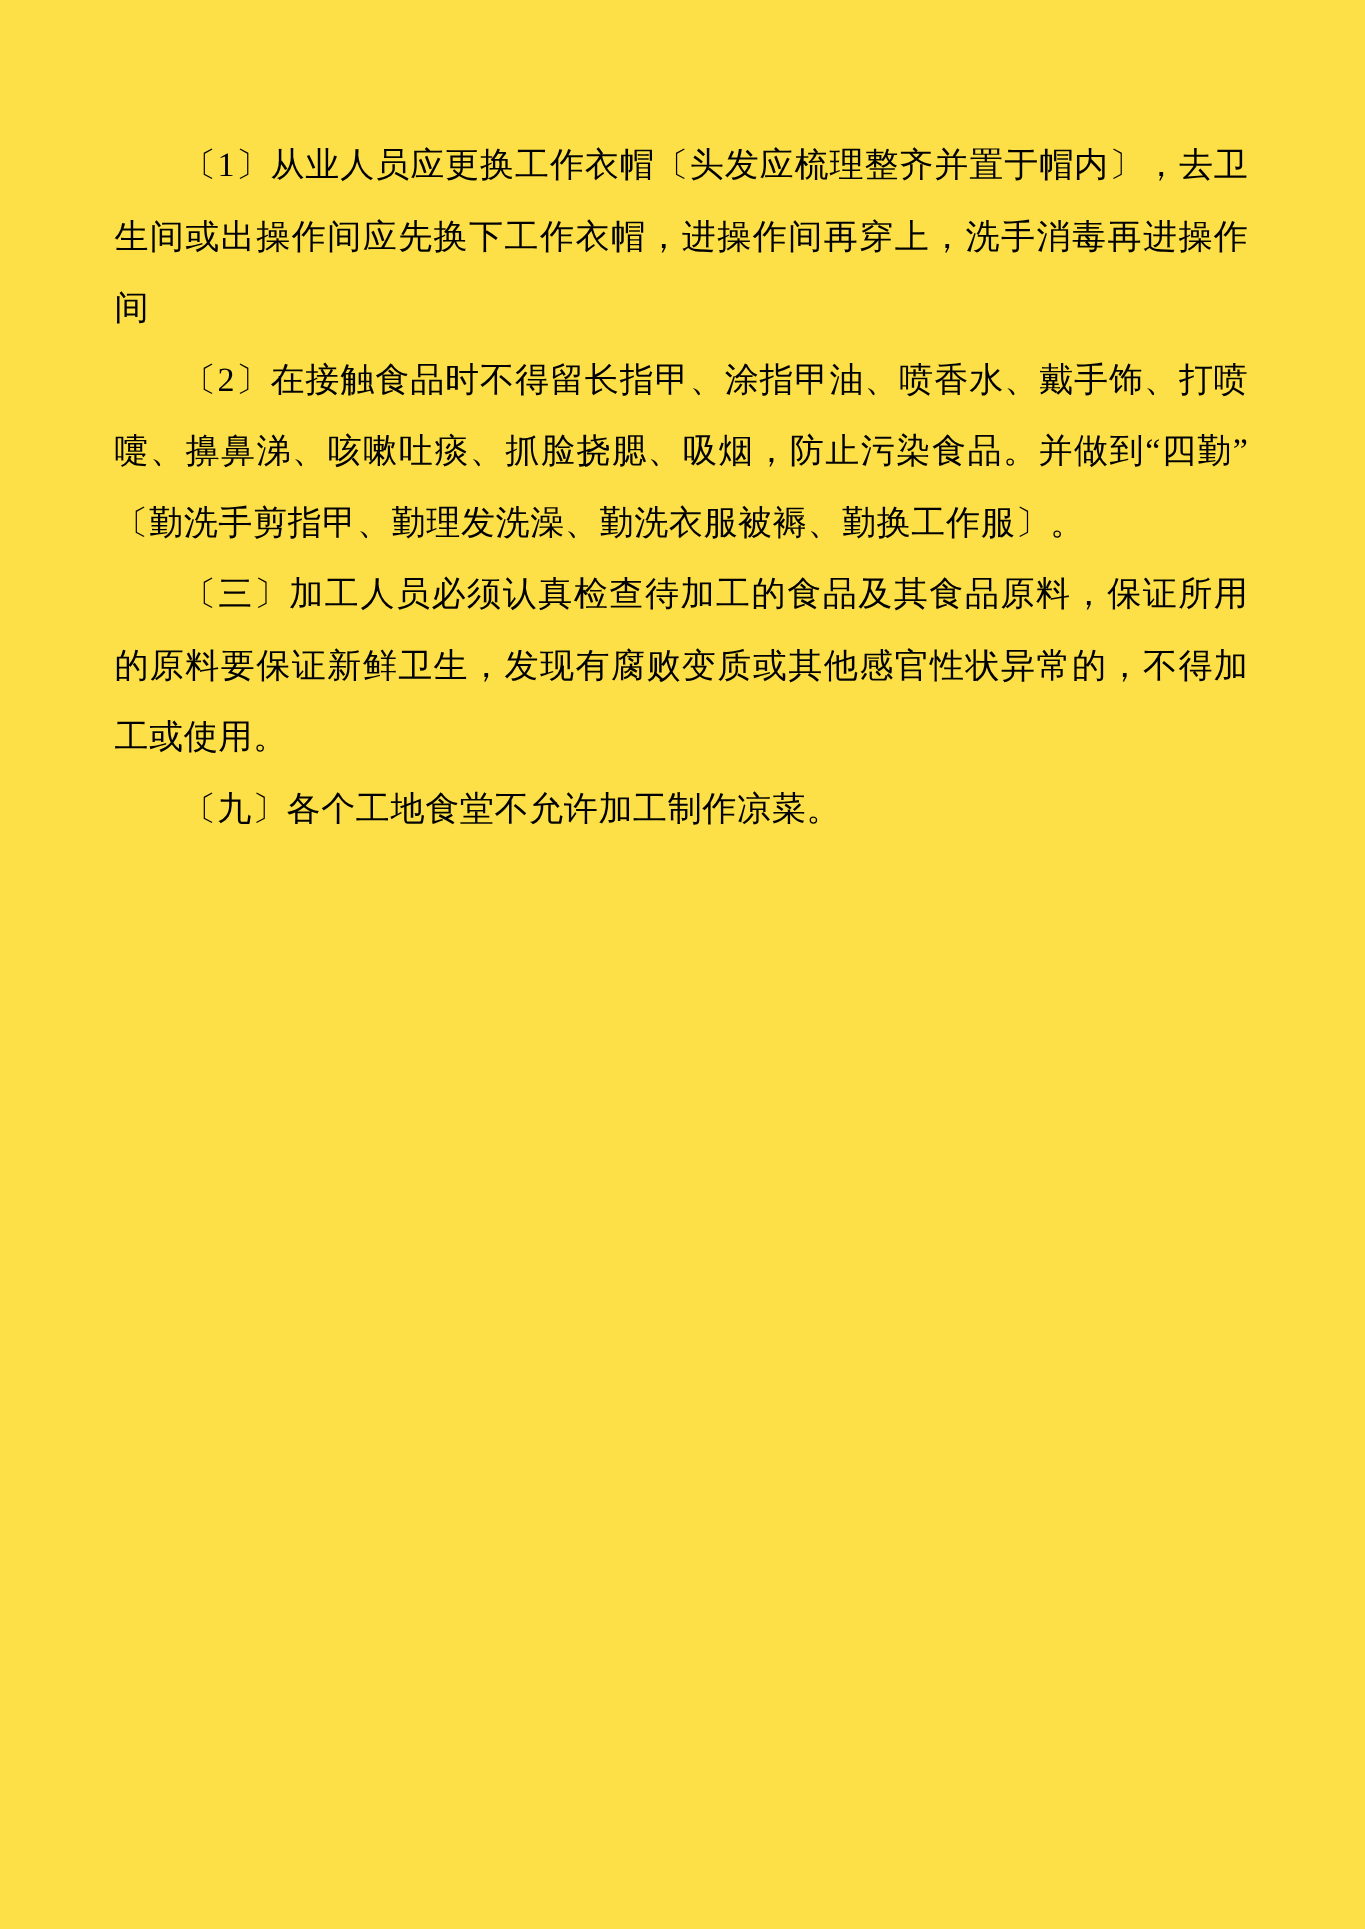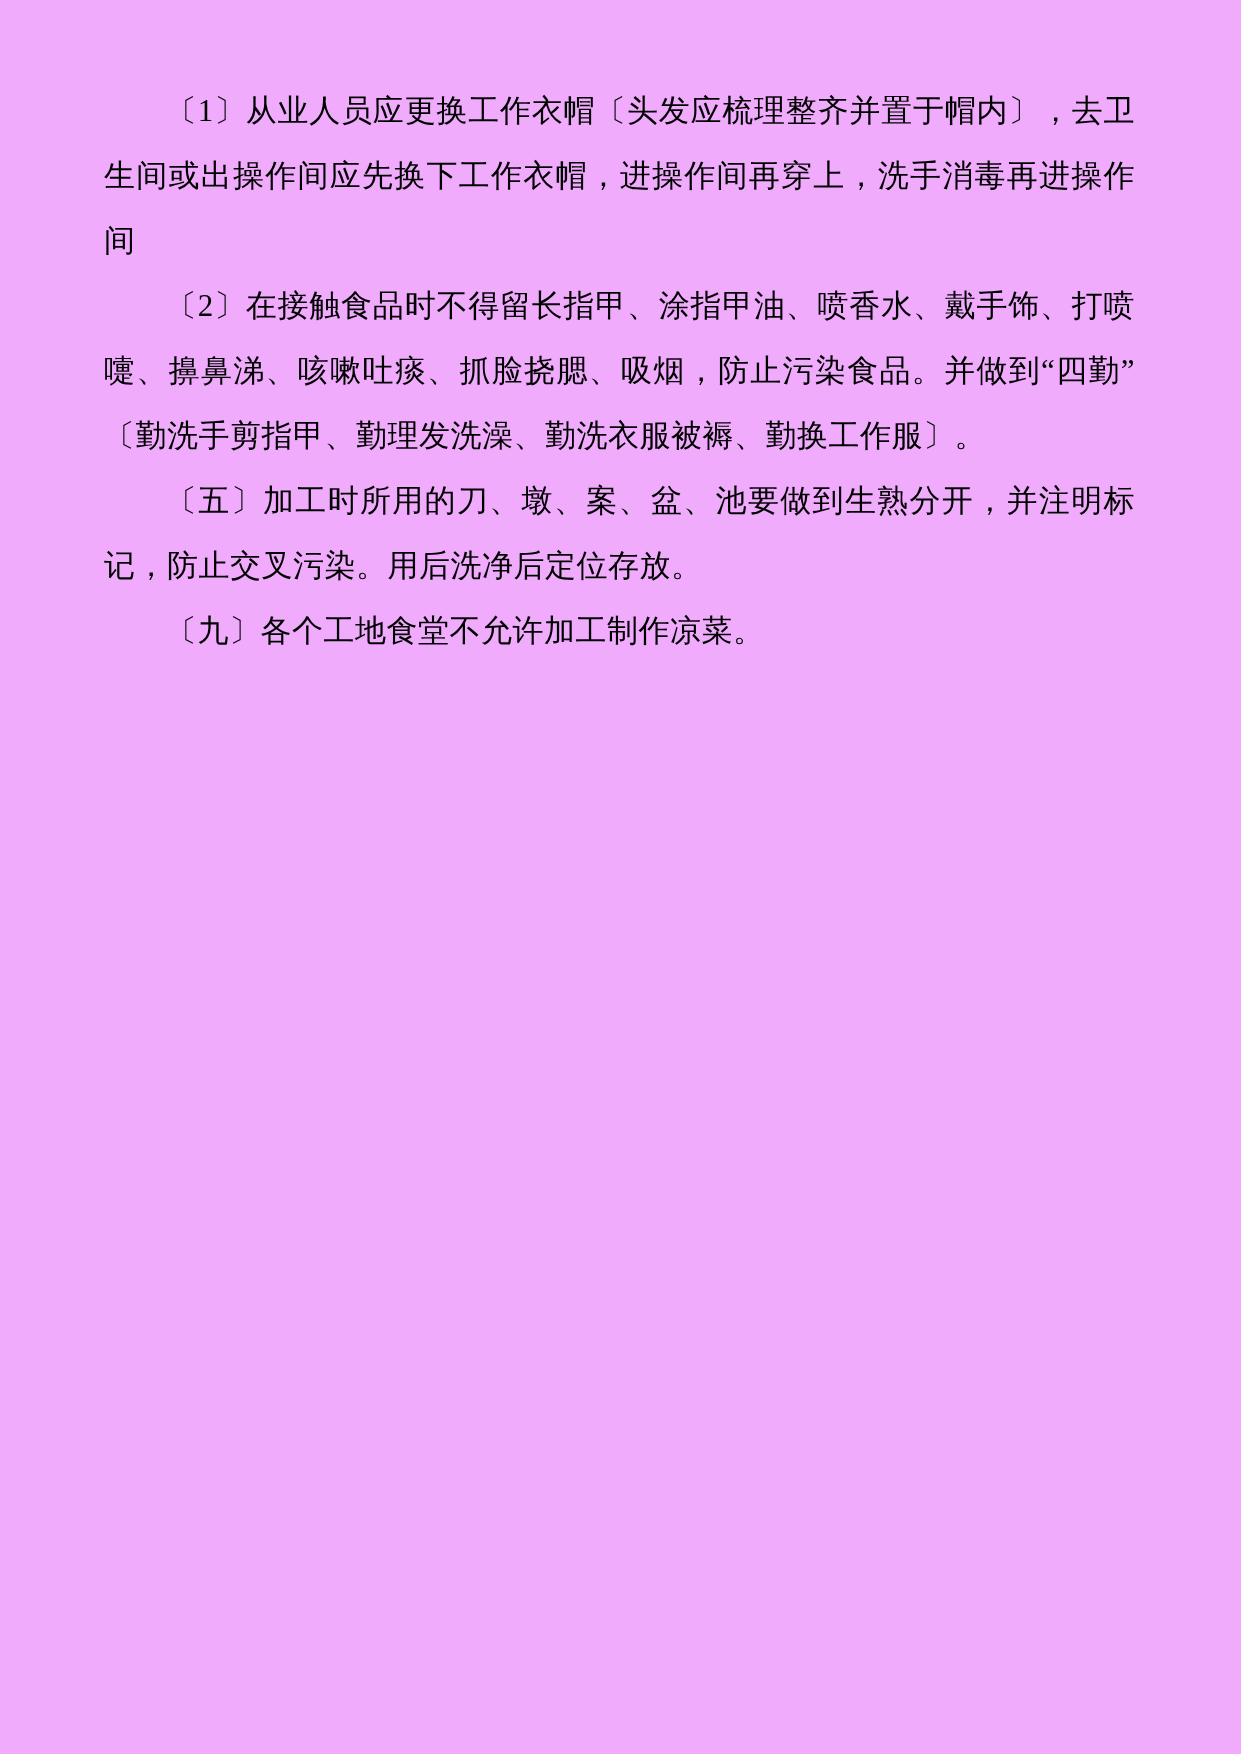--- a/index.html
+++ b/index.html
@@ -4,23 +4,23 @@
 <style>
   html, body {
     margin: 0;
     padding: 0;
     background: #ffffff;
   }
   .page {
     position: relative;
     width: 1241px;
     height: 1754px;
-    background: #f0abfc;
+    background: #fde047;
     box-sizing: border-box;
-    padding: 78px 106px 0 104px;
+    padding: 117px 106px 0 104px;
     overflow: hidden;
   }
   .doc-text p {
     margin: 0;
     padding: 0;
     font-family: "Liberation Serif", "DejaVu Serif", serif;
     font-size: 31px;
     line-height: 65px;
     color: #000000;
     text-align: justify;
@@ -29,16 +29,16 @@
     word-break: break-all;
   }
 </style>
 </head>
 <body>
 
 <div class="page">
   <div class="doc-text">
     <p>〔1〕从业人员应更换工作衣帽〔头发应梳理整齐并置于帽内〕，去卫生间或出操作间应先换下工作衣帽，进操作间再穿上，洗手消毒再进操作间</p>
     <p>〔2〕在接触食品时不得留长指甲、涂指甲油、喷香水、戴手饰、打喷嚏、擤鼻涕、咳嗽吐痰、抓脸挠腮、吸烟，防止污染食品。并做到“四勤”〔勤洗手剪指甲、勤理发洗澡、勤洗衣服被褥、勤换工作服〕。</p>
-    <p>〔五〕加工时所用的刀、墩、案、盆、池要做到生熟分开，并注明标记，防止交叉污染。用后洗净后定位存放。</p>
+    <p>〔三〕加工人员必须认真检查待加工的食品及其食品原料，保证所用的原料要保证新鲜卫生，发现有腐败变质或其他感官性状异常的，不得加工或使用。</p>
     <p>〔九〕各个工地食堂不允许加工制作凉菜。</p>
   </div>
 </div>
 
 </body></html>

